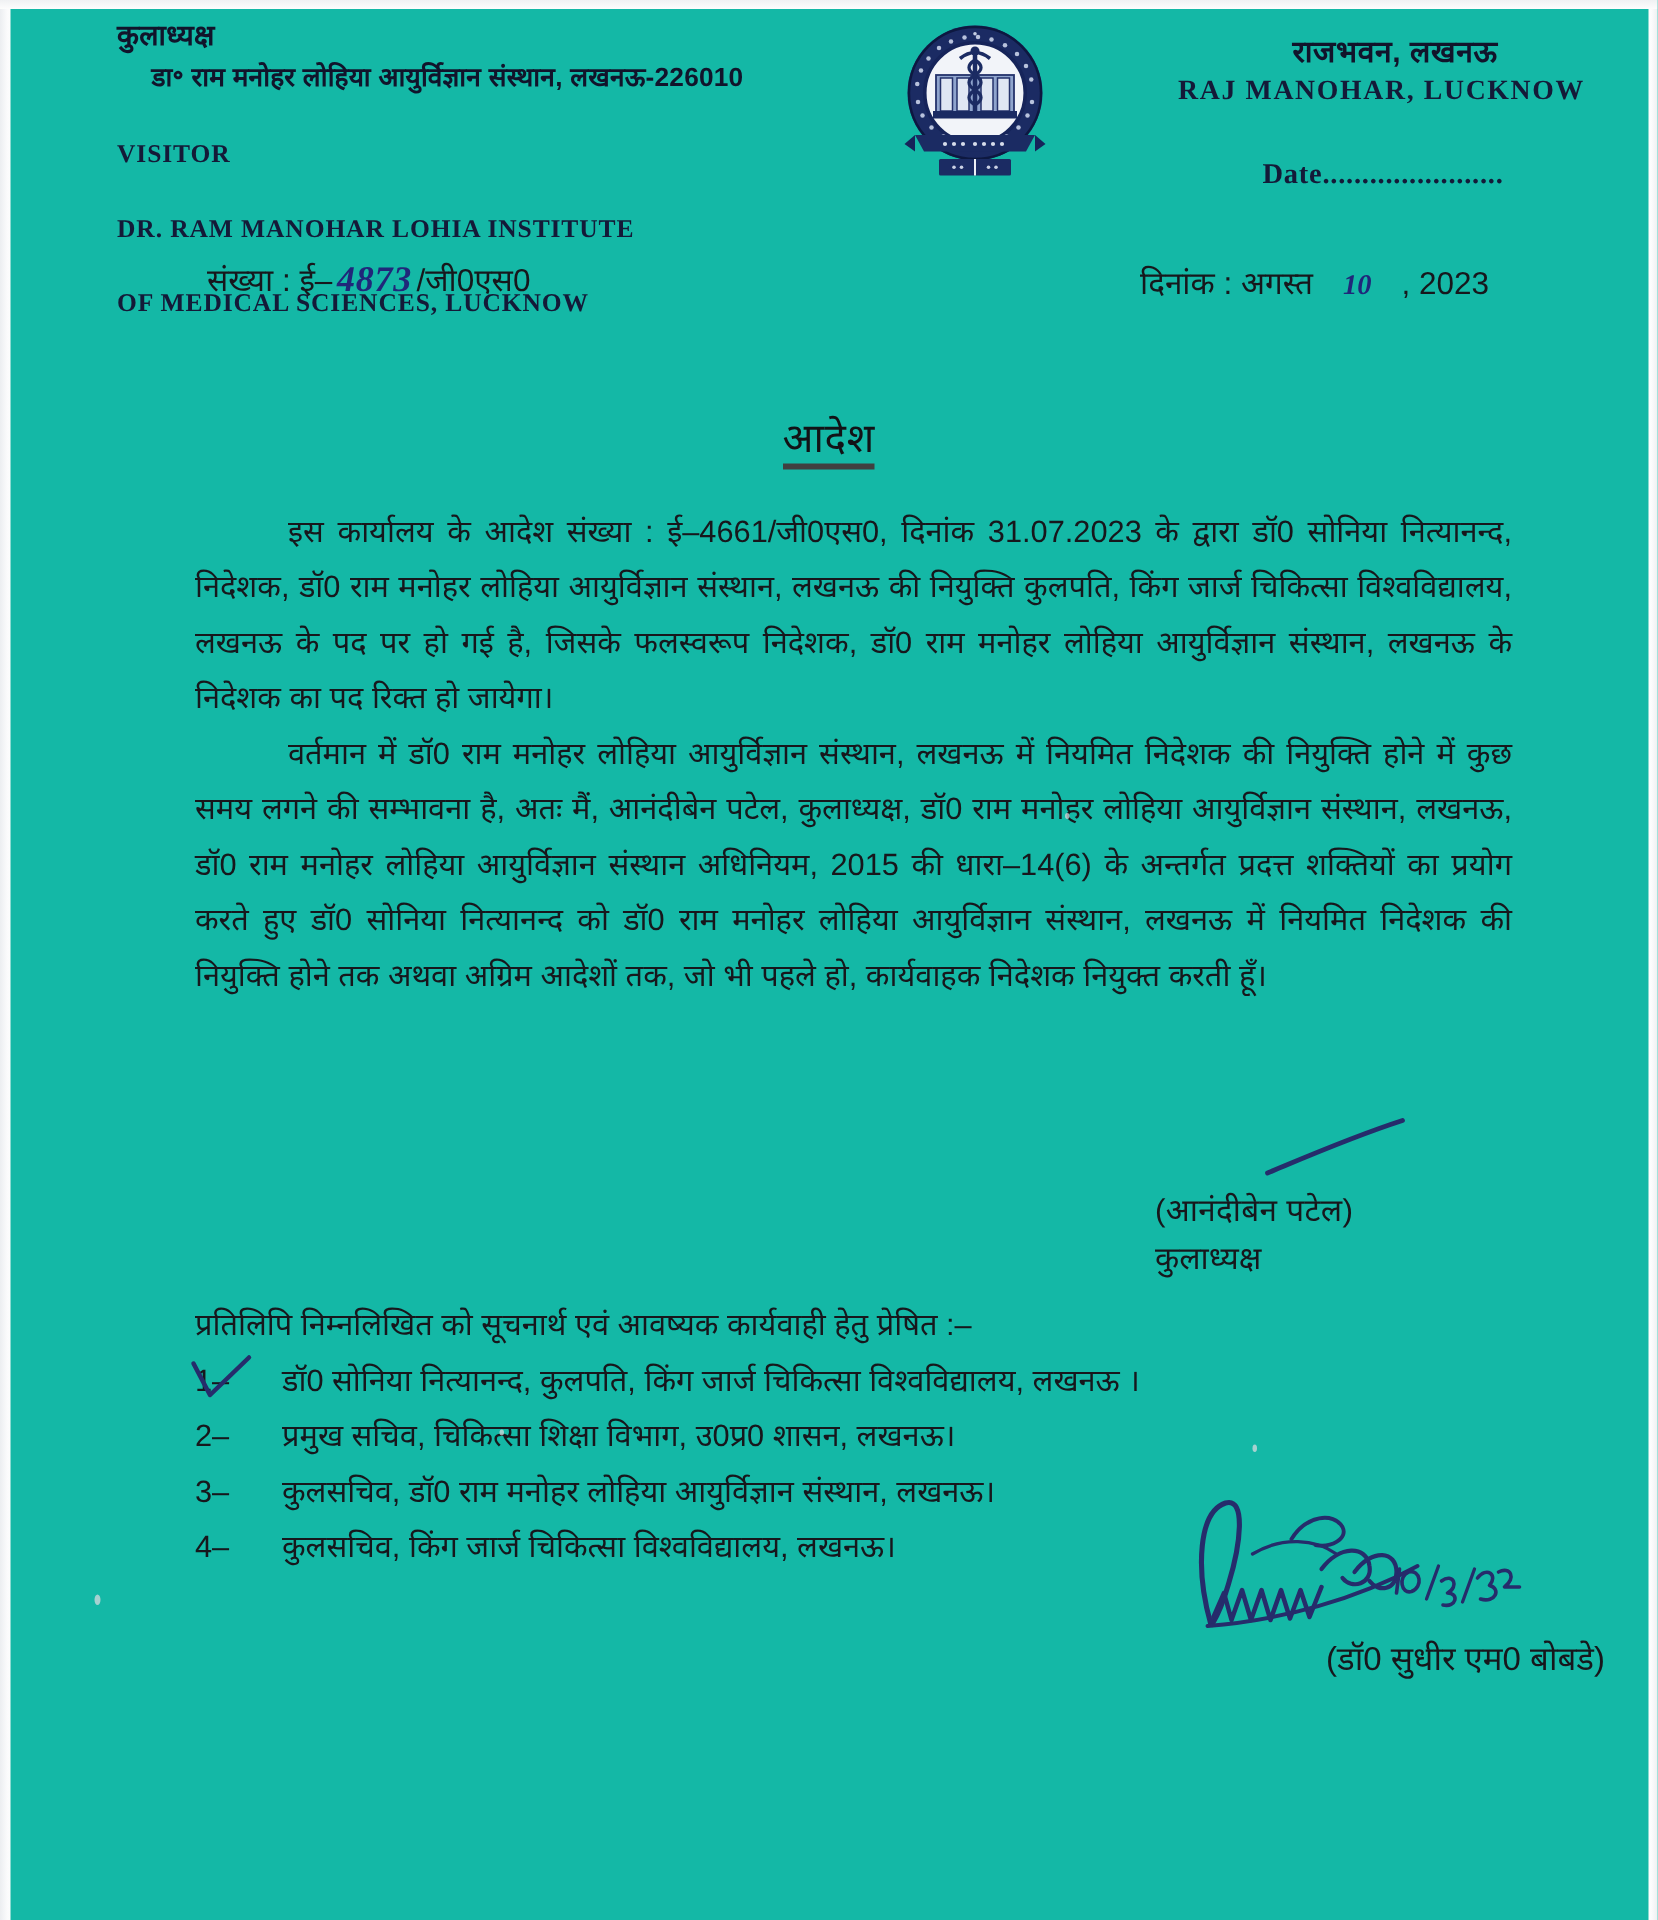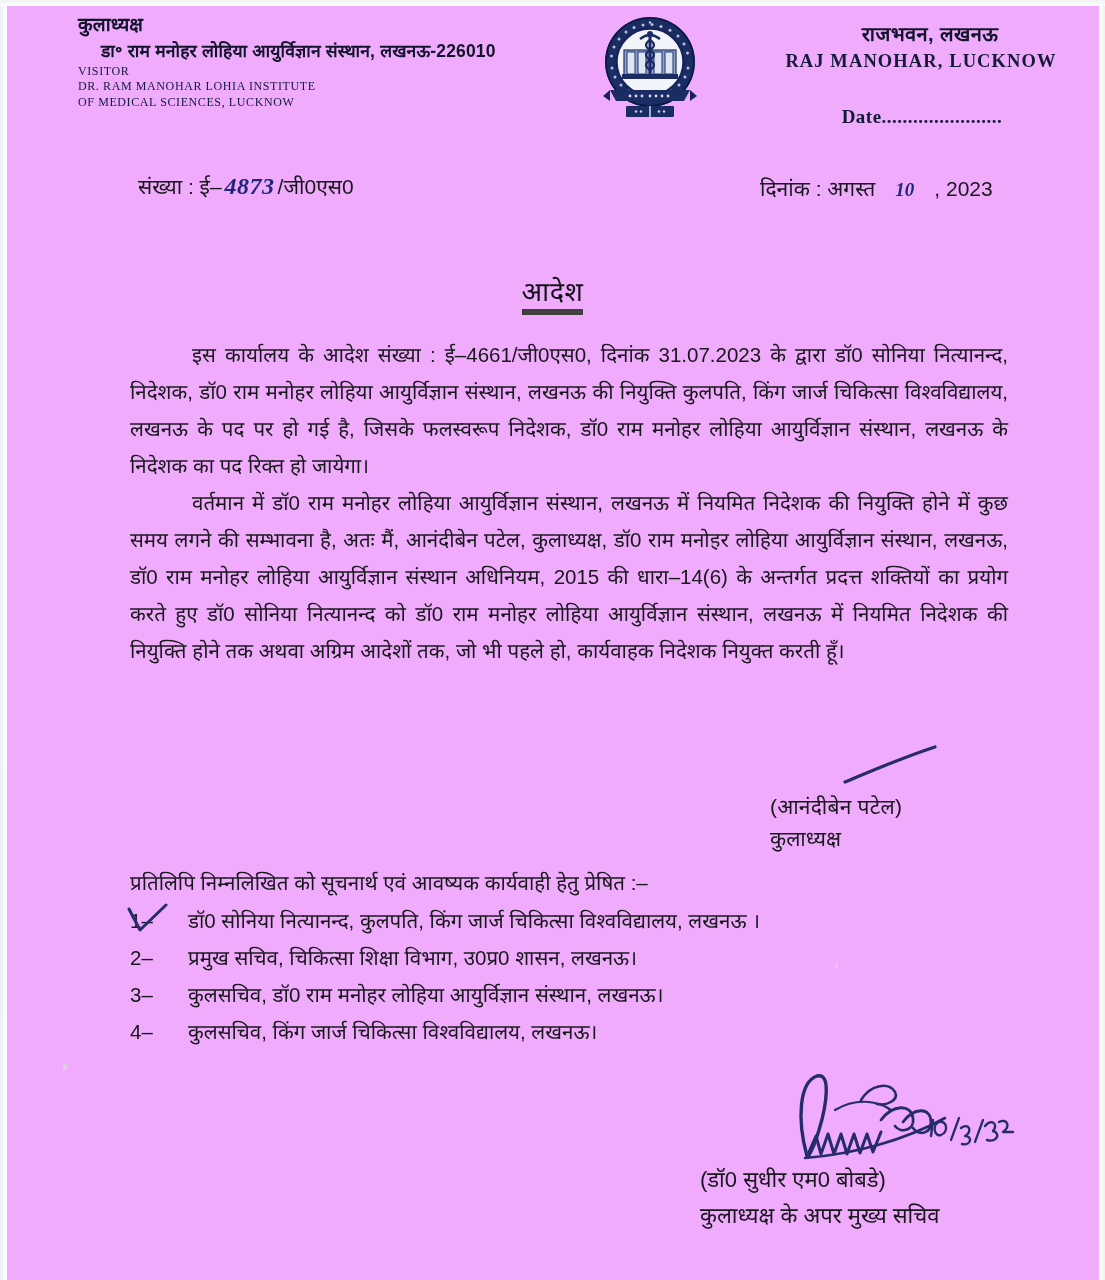--- a/index.html
+++ b/index.html
@@ -11,21 +11,21 @@
   body {
     font-family: "Liberation Serif", "DejaVu Serif", serif;
     color: #0f0f14;
   }
 
   .page {
     position: relative;
     width: 1105px;
     height: 1280px;
     margin: 0 auto;
-    background: #f0abfc;
+    background: #14b8a6;
     overflow: hidden;
     box-sizing: border-box;
   }
   
   .scan-edge-left {
     position: absolute; left: 0; top: 0; width: 7px; height: 100%;
     background: linear-gradient(to right, #eceef1, #fbfbfc 70%, #fdfdfd);
   }
   .scan-edge-right {
     position: absolute; right: 0; top: 0; width: 6px; height: 100%;
@@ -62,26 +62,27 @@
     font-weight: 700;
     font-size: 17.5px;
     color: #11142b;
     letter-spacing: .15px;
     line-height: 1.5;
     white-space: nowrap;
     margin-left: 23px;
   }
   .hdr-left .ln-en {
     font-family: "Liberation Serif", "DejaVu Serif", serif;
-    font-weight: 400;
-    font-size: 12px;
+    font-weight: 700;
+    font-size: 17px;
     color: #141a38;
     letter-spacing: .6px;
     line-height: 1.28;
     white-space: nowrap;
+    margin-top: 28px;
   }
 
   .emblem-wrap {
     position: absolute;
     left: 596px;
     top: 14px;
     width: 108px;
     height: 112px;
   }
 
@@ -169,21 +170,21 @@
     left: 0;
     top: 272px;
     width: 1105px;
     text-align: center;
     font-family: "Liberation Sans", "DejaVu Sans", sans-serif;
     font-size: 27px;
     color: #121216;
     letter-spacing: .5px;
   }
   .order-title span {
-    border-bottom: 6px solid #404040;
+    border-bottom: 4px solid #404040;
     padding-bottom: 2px;
   }
 
   
   .body-block {
     position: absolute;
     left: 130px;
     top: 336px;
     width: 878px;
   }
@@ -268,23 +269,23 @@
     width: 48px;
     height: 32px;
     pointer-events: none;
   }
   .copy-text { flex: 1 1 auto; }
 
   
   .sign-block-2 {
     position: absolute;
     left: 700px;
-    top: 1060px;
+    top: 986px;
     width: 370px;
-    text-align: left;
+    text-align: right;
   }
   .sig-scribble {
     width: 300px;
     height: 115px;
     margin: 0 auto;
     position: relative;
     display: block;
   }
   .sign2-name {
     font-family: "Liberation Sans", "DejaVu Sans", sans-serif;
@@ -489,21 +490,20 @@
           <path d="M204 62 c 8 -2 10 10 2 13 c -7 2 -9 -10 -2 -13" stroke-width="2.4"></path>
           <path d="M216 80 l8 -22" stroke-width="2.2"></path>
           <path d="M226 68 c 8 -6 12 4 4 8 c 8 0 6 10 -3 8" stroke-width="2.4"></path>
           <path d="M240 82 l8 -22" stroke-width="2.2"></path>
           <path d="M250 66 c 6 -8 14 -2 8 5 c 8 2 4 12 -6 9" stroke-width="2.4"></path>
           <path d="M264 62 c 8 -4 12 4 4 10 l 10 0" stroke-width="2.4"></path>
         </g>
       </svg>
     </div>
     <div class="sign2-name">(डॉ0 सुधीर एम0 बोबडे)</div>
-    <div class="sign2-desig">कुलाध्यक्ष के अपर मुख्य सचिव</div>
   </div>
 
   <div class="speck" style="left:63px; top:1063px; width:4px; height:7px;"></div>
   <div class="speck" style="left:835px; top:963px; width:3px; height:5px;"></div>
   <div class="speck" style="left:710px; top:542px; width:3px; height:4px;"></div>
   <div class="speck" style="left:333px; top:953px; width:3px; height:4px;"></div>
 
 </div>
 
 </body></html>

